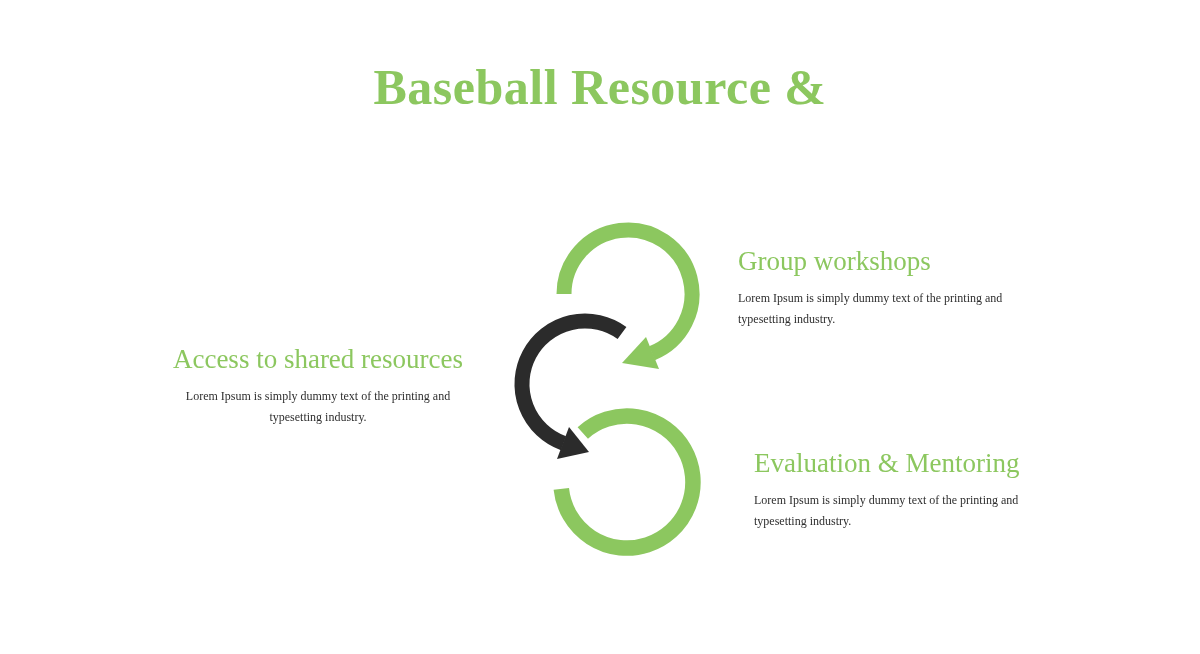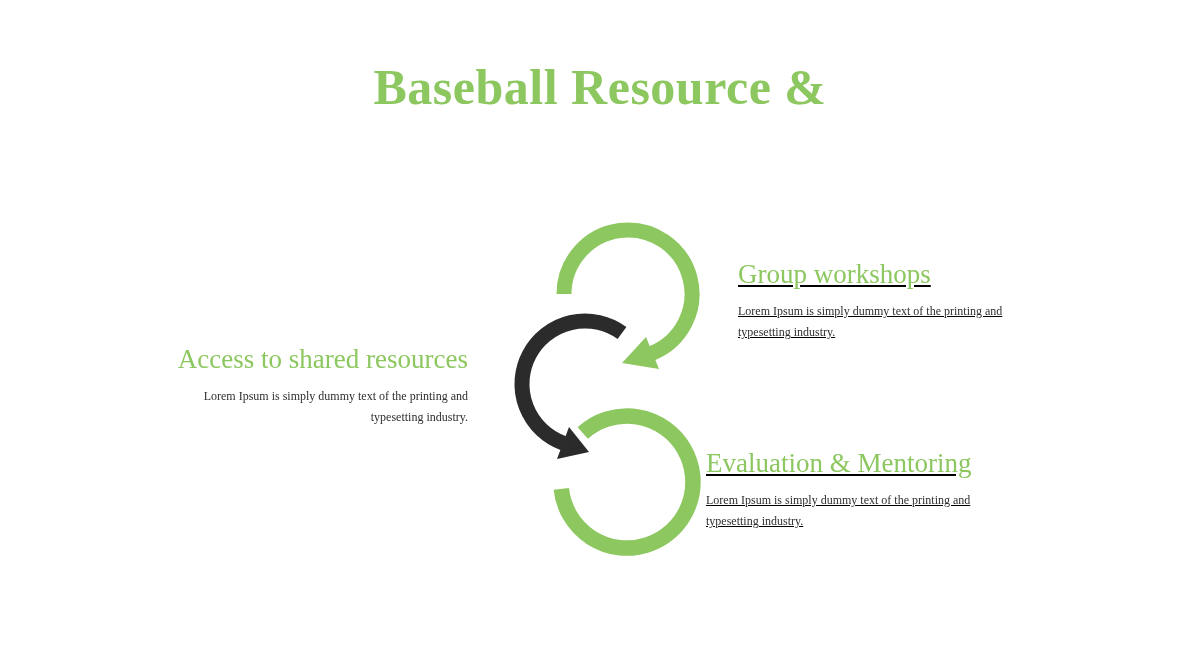--- a/index.html
+++ b/index.html
@@ -49,23 +49,23 @@
     margin: 10px 0 0 0;
     font-size: 12px;
     line-height: 21px;
     color: var(--text, #2E2E2E);
   }
   .step-right { text-align: left; }
   .step-right p { width: 285px; }
   .step-left { text-align: right; }
   .step-left p { width: 300px; margin-left: auto; }
 
-  .step-group   { left: 738px; top: 257px; width: 300px; text-decoration: underline; }
-  .step-access  { left: 168px; top: 342px; width: 300px; }
-  .step-eval    { left: 706px; top: 446px; width: 310px; text-decoration: underline; }
+  .step-group   { left: 738px; top: 244px; width: 300px; }
+  .step-access  { left: 168px; top: 342px; width: 300px; text-align: center; }
+  .step-eval    { left: 754px; top: 446px; width: 310px; }
 </style>
 </head>
 <body>
 
 <div class="slide">
 
   <h1 class="title"><span>Baseball Resource &amp;</span><br></h1>
 
   <svg class="diagram" viewBox="0 0 1200 654" xmlns="http://www.w3.org/2000/svg" aria-hidden="true">
 

